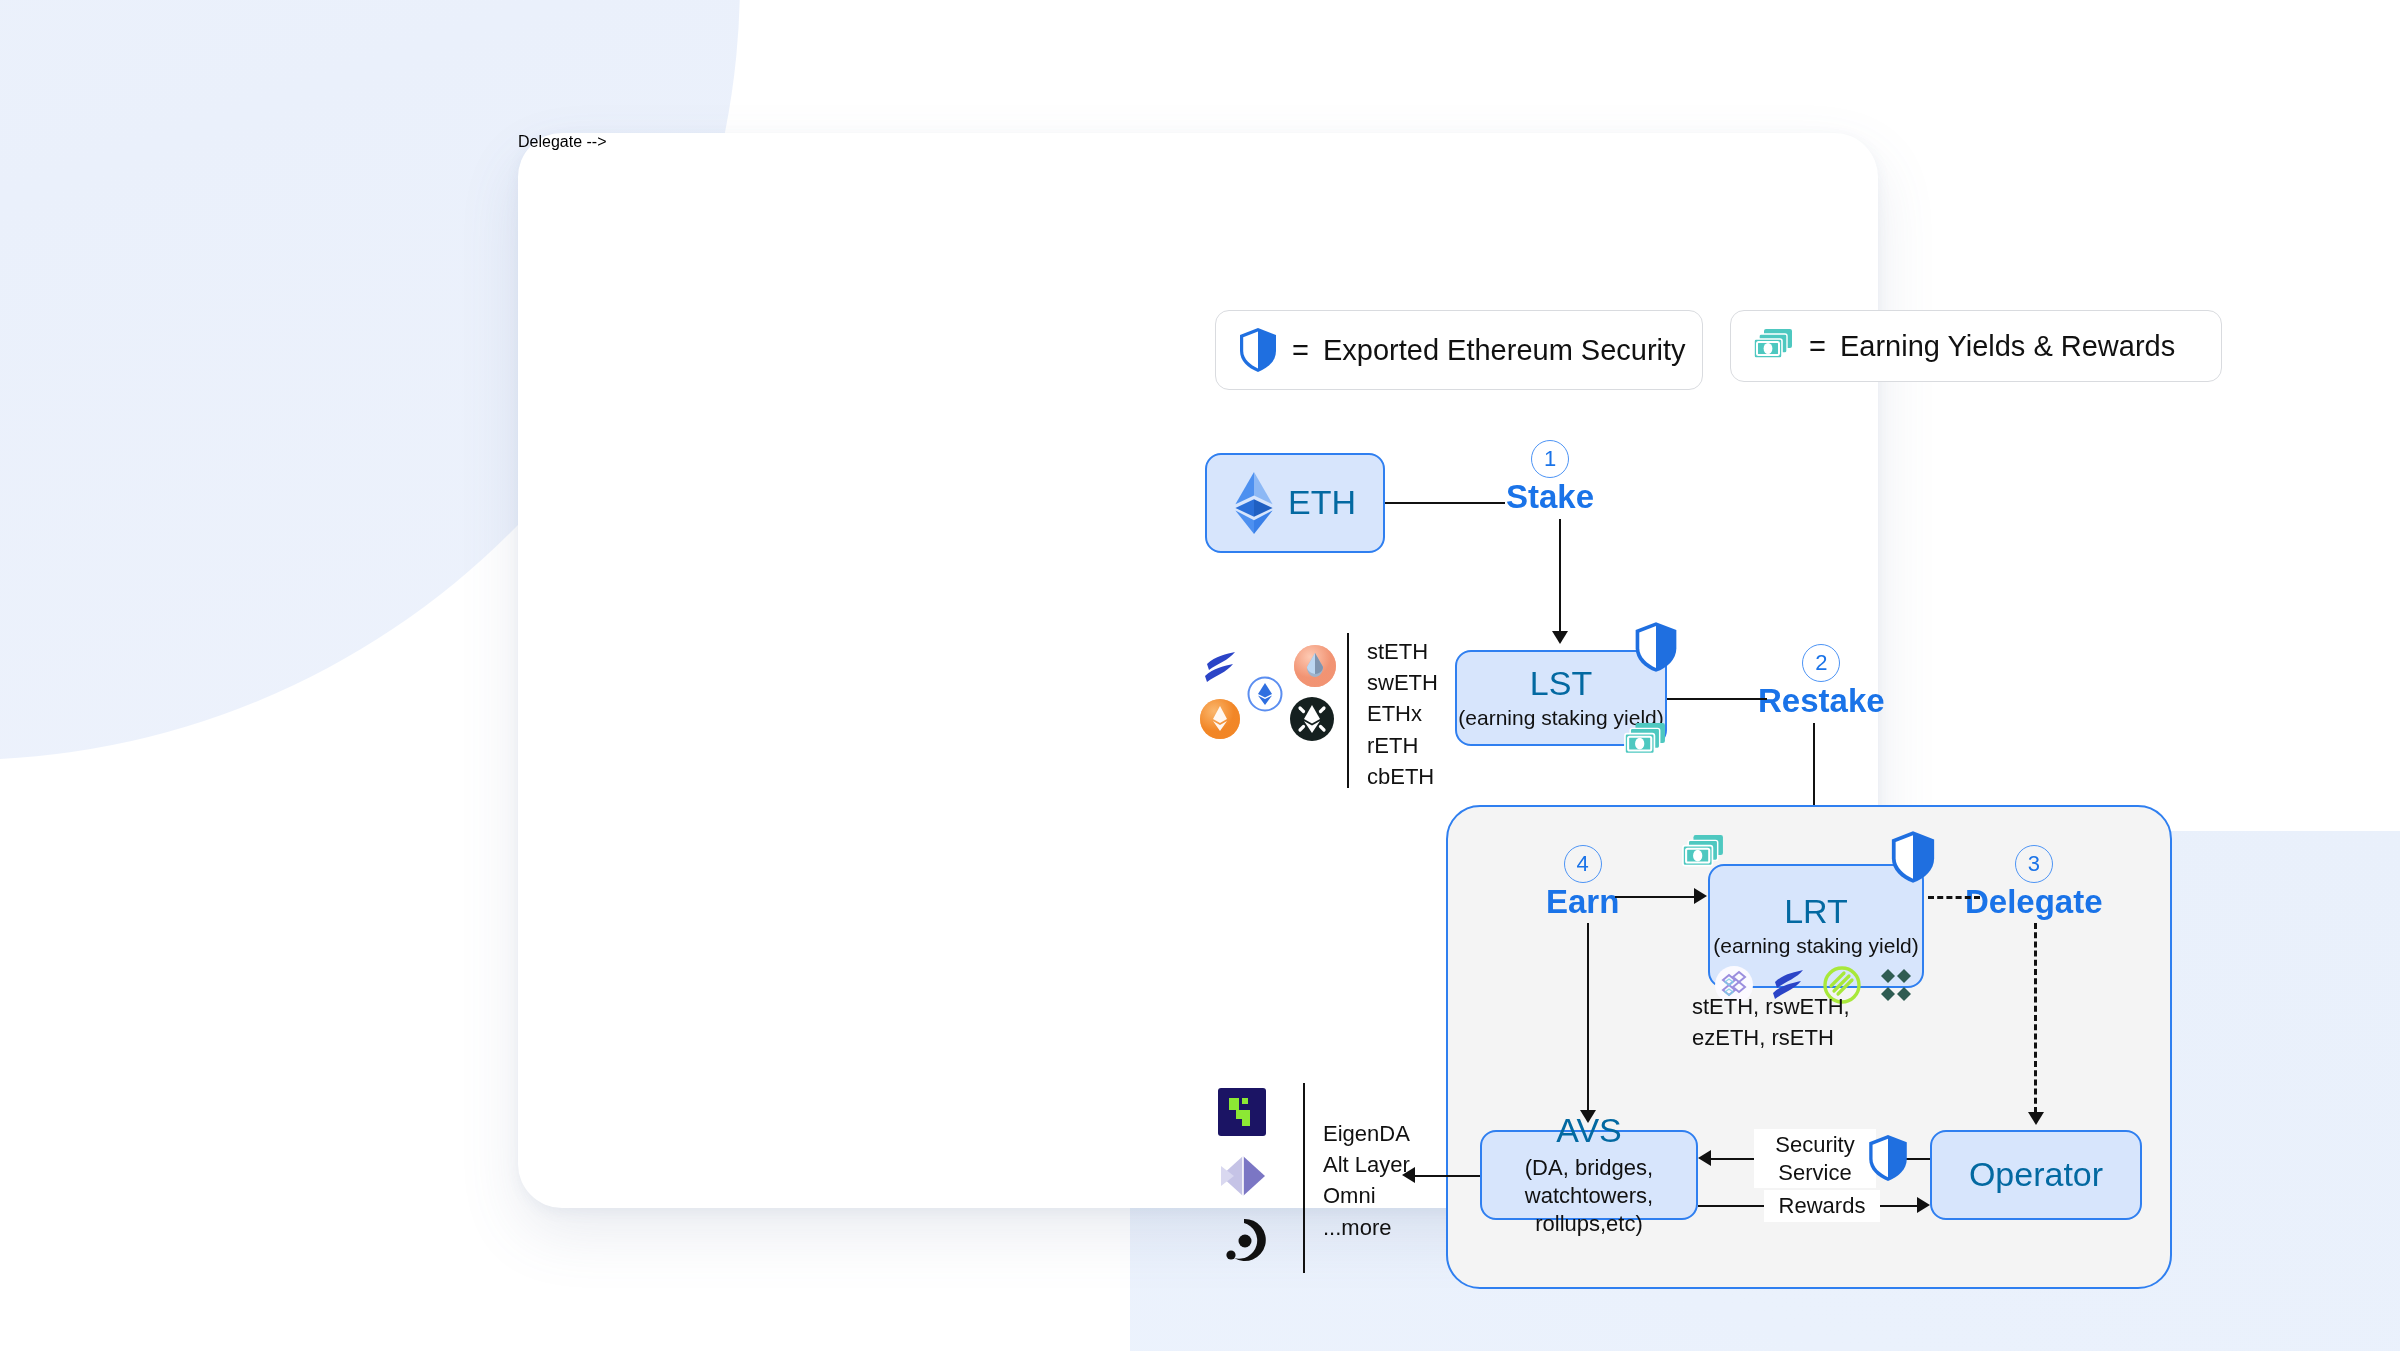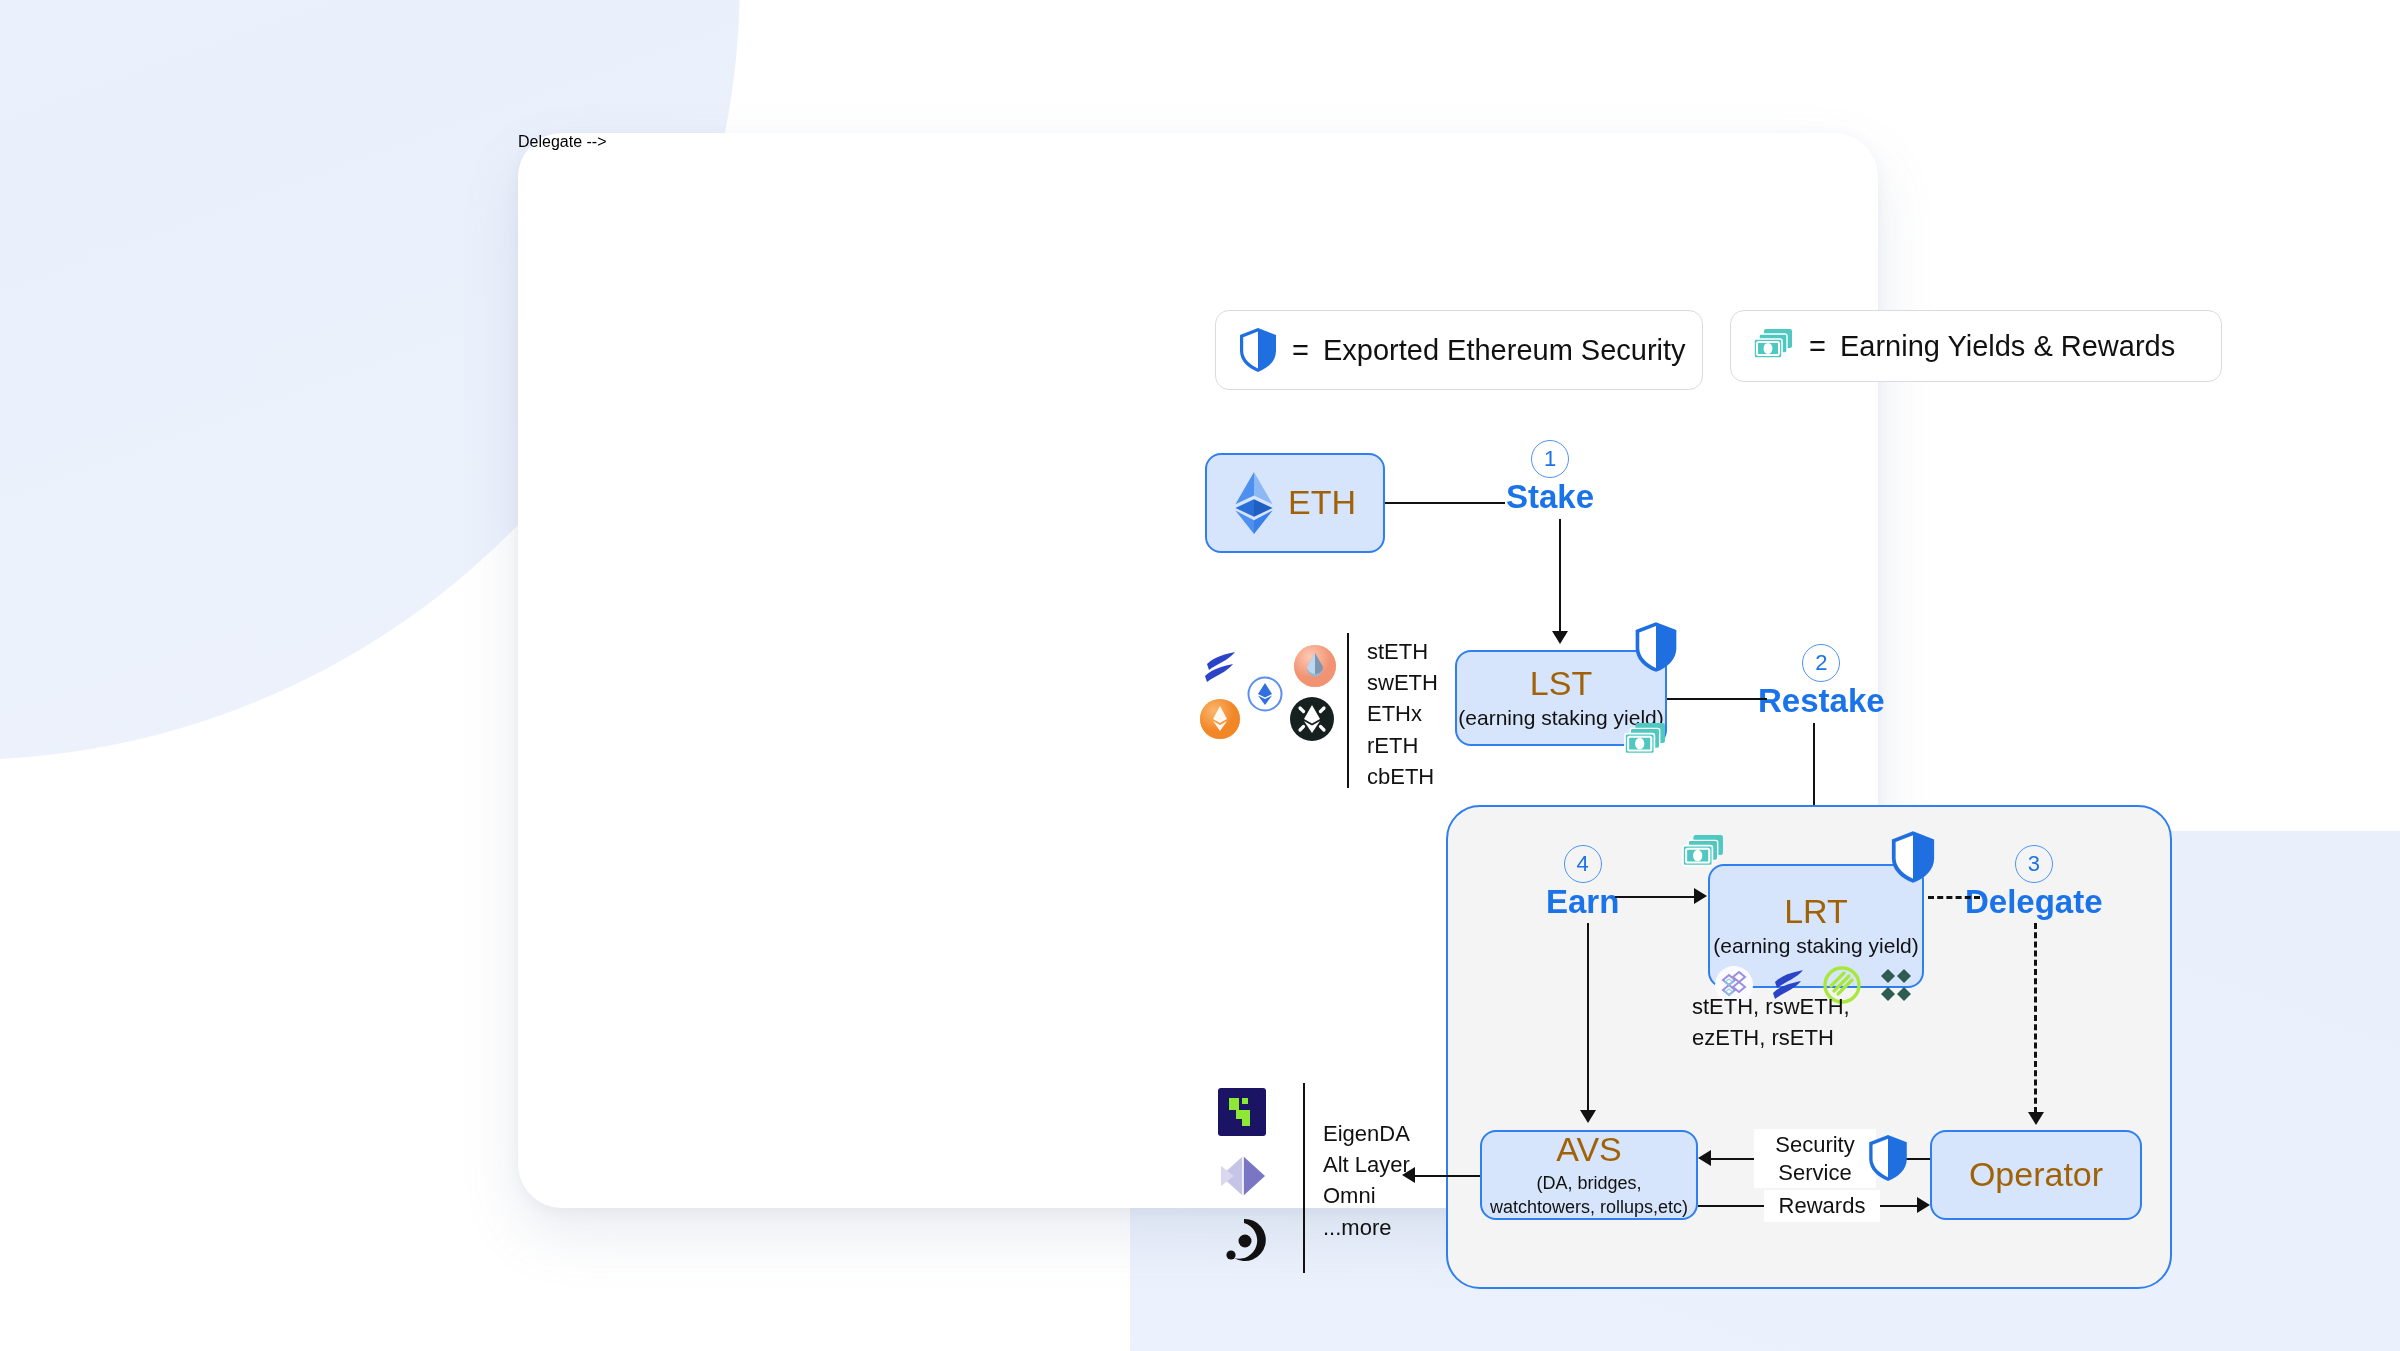--- a/index.html
+++ b/index.html
@@ -36,23 +36,23 @@
   #legend-rewards{left:1212px;top:177px;width:492px;height:72px;}
   .legend-eq{font-size:29px;color:#111;line-height:1;}
   .legend-text{font-size:29px;color:#111;white-space:nowrap;line-height:1;}
   
   .node{
     position:absolute;box-sizing:border-box;
     background:#d7e5fc;border:2.2px solid #2f7ff0;border-radius:16px;
     display:flex;flex-direction:column;align-items:center;justify-content:center;
     text-align:center;
   }
-  .node-title{font-size:34px;color:#a16207;line-height:1.05;}
+  .node-title{font-size:34px;color:#0369a1;line-height:1.05;}
   .node-sub{font-size:21px;color:#111;line-height:1.2;margin-top:4px;}
-  .node-sub-sm{font-size:18px;color:#111;line-height:1.25;margin-top:5px;}
+  .node-sub-sm{font-size:22px;color:#111;line-height:1.25;margin-top:5px;}
   
   #node-eth{left:687px;top:320px;width:180px;height:100px;
     flex-direction:row;gap:14px;}
   #node-eth .node-title{font-size:34px;}
   
   #node-lst{left:937px;top:517px;width:212px;height:96px;}
   
   #region-eigen{
     position:absolute;left:928px;top:672px;width:726px;height:484px;
     box-sizing:border-box;background:#f4f4f4;

